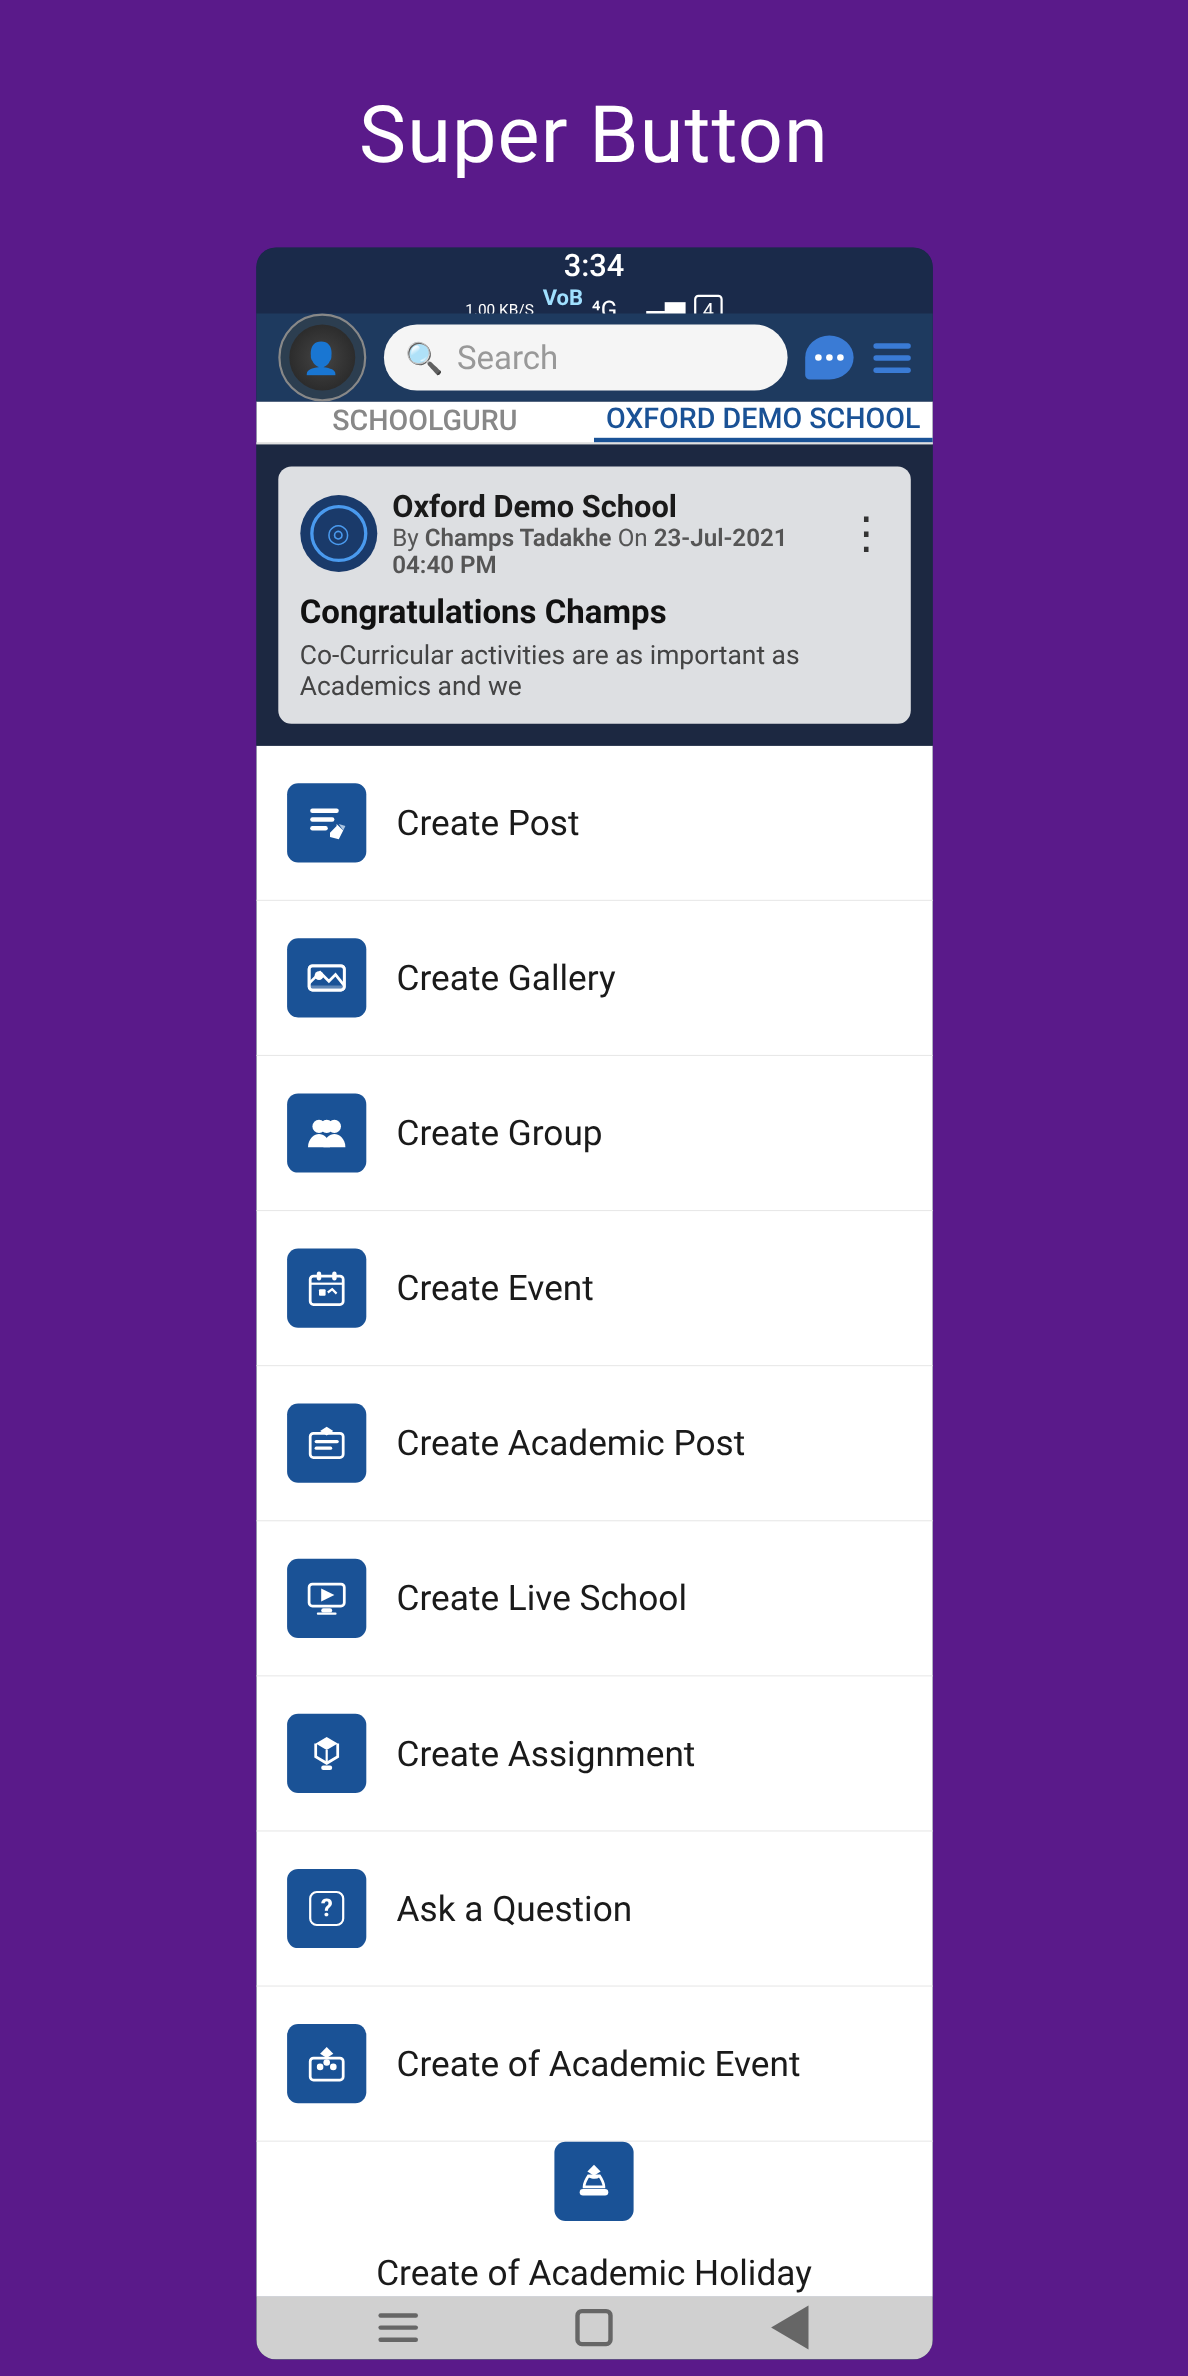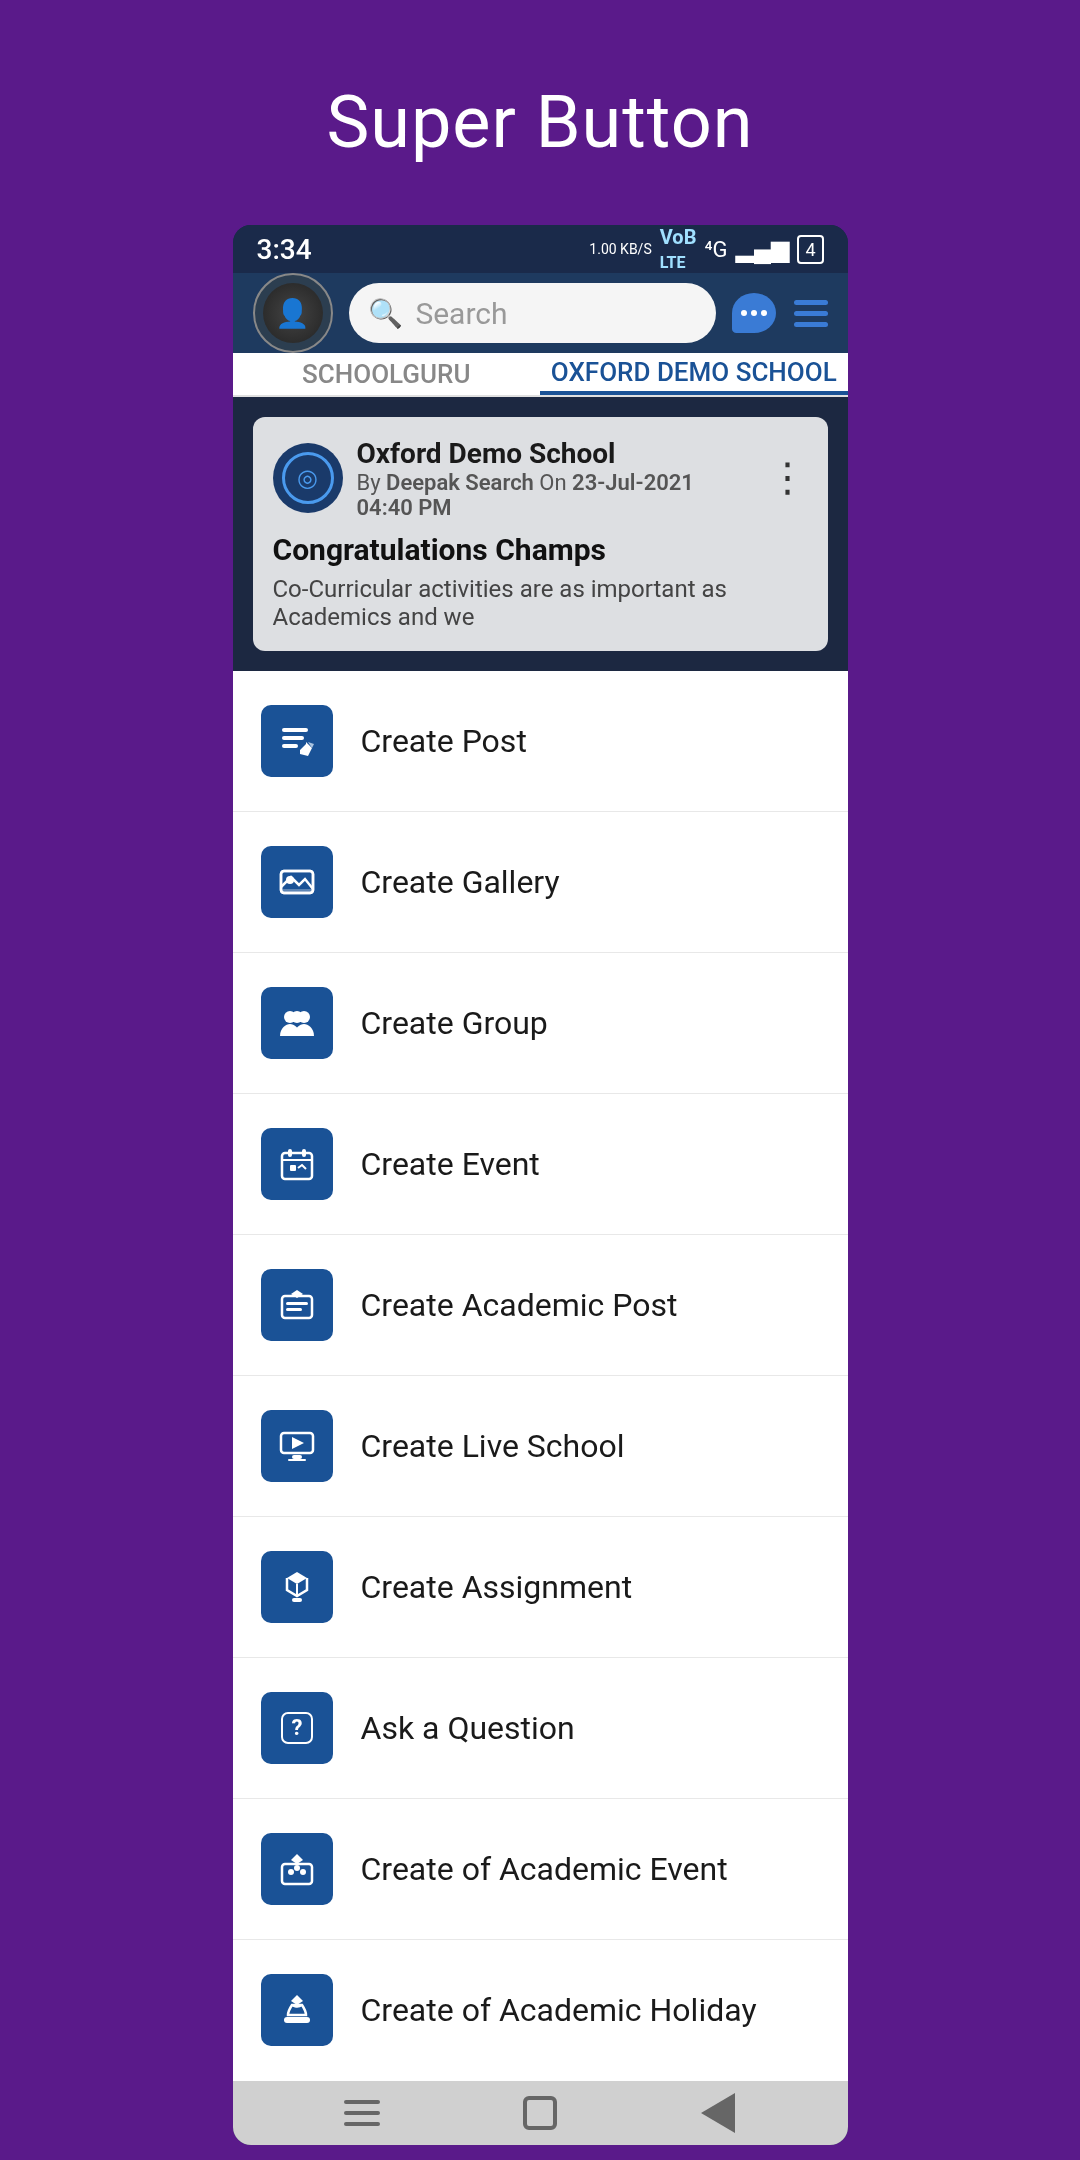--- a/index.html
+++ b/index.html
@@ -37,20 +37,21 @@
     }
 
     
     .status-bar {
       background: #1a2a4a;
       height: 60px;
       display: flex;
       align-items: center;
       justify-content: space-between;
       padding: 0 24px;
+      flex-direction: column;
     }
     .status-time {
       color: white;
       font-size: 28px;
       font-weight: 500;
     }
     .status-icons {
       display: flex;
       align-items: center;
       gap: 8px;
@@ -255,20 +256,21 @@
       display: flex;
       align-items: center;
       padding: 0 28px;
       height: 141px;
       border-bottom: 1px solid #e8e8e8;
       gap: 28px;
       cursor: pointer;
     }
     .menu-item:last-child {
       border-bottom: none;
+      flex-direction: column;
     }
     .menu-icon-box {
       width: 72px;
       height: 72px;
       border-radius: 10px;
       background: #1a5296;
       display: flex;
       align-items: center;
       justify-content: center;
       flex-shrink: 0;
@@ -373,21 +375,21 @@
 
   <div class="feed-area">
     <div class="post-card">
       <div class="post-header">
         <div class="school-avatar">
           <div class="school-avatar-inner">◎</div>
         </div>
         <div class="post-meta">
           <div class="post-school-name">Oxford Demo School</div>
           <div class="post-author">
-            By <span>Deepak Search</span> On <span>23-Jul-2021 04:40 PM</span>
+            By <span>Champs Tadakhe</span> On <span>23-Jul-2021 04:40 PM</span>
           </div>
         </div>
         <div class="post-more">⋮</div>
       </div>
       <div class="post-title">Congratulations Champs</div>
       <div class="post-body">Co-Curricular activities are as important as Academics and we</div>
     </div>
   </div>
 
   <div class="menu-list" id="menu-list">

